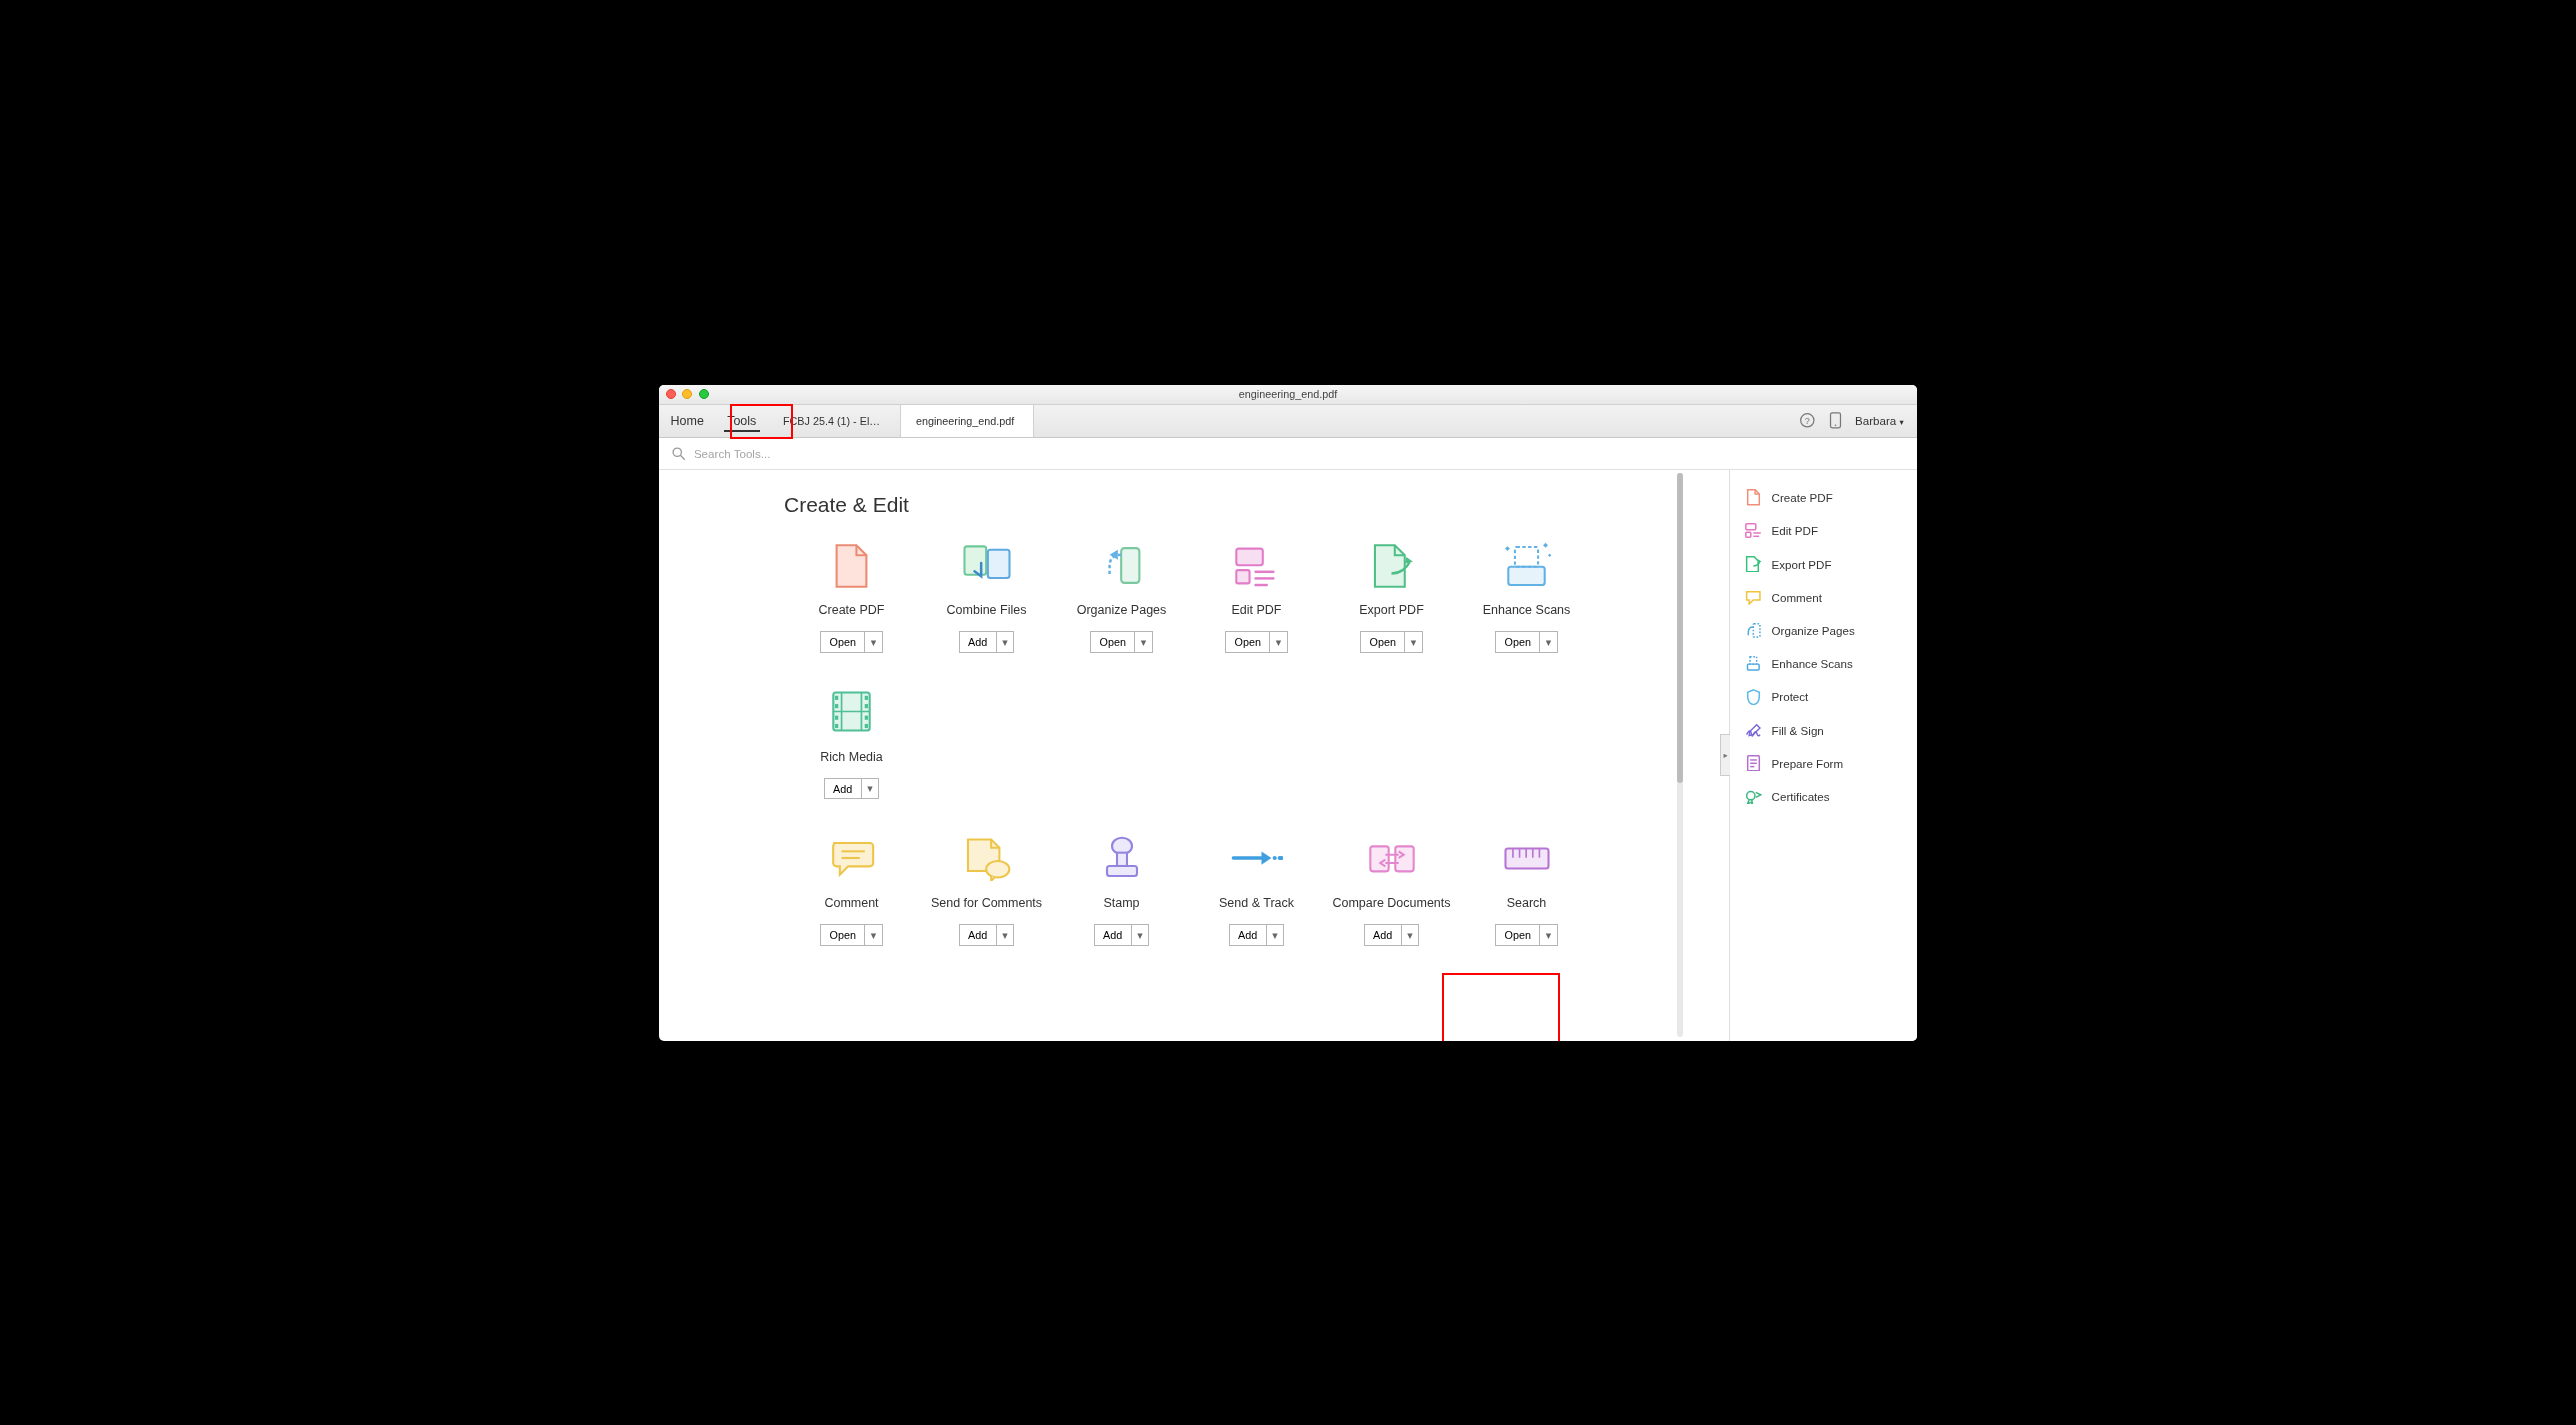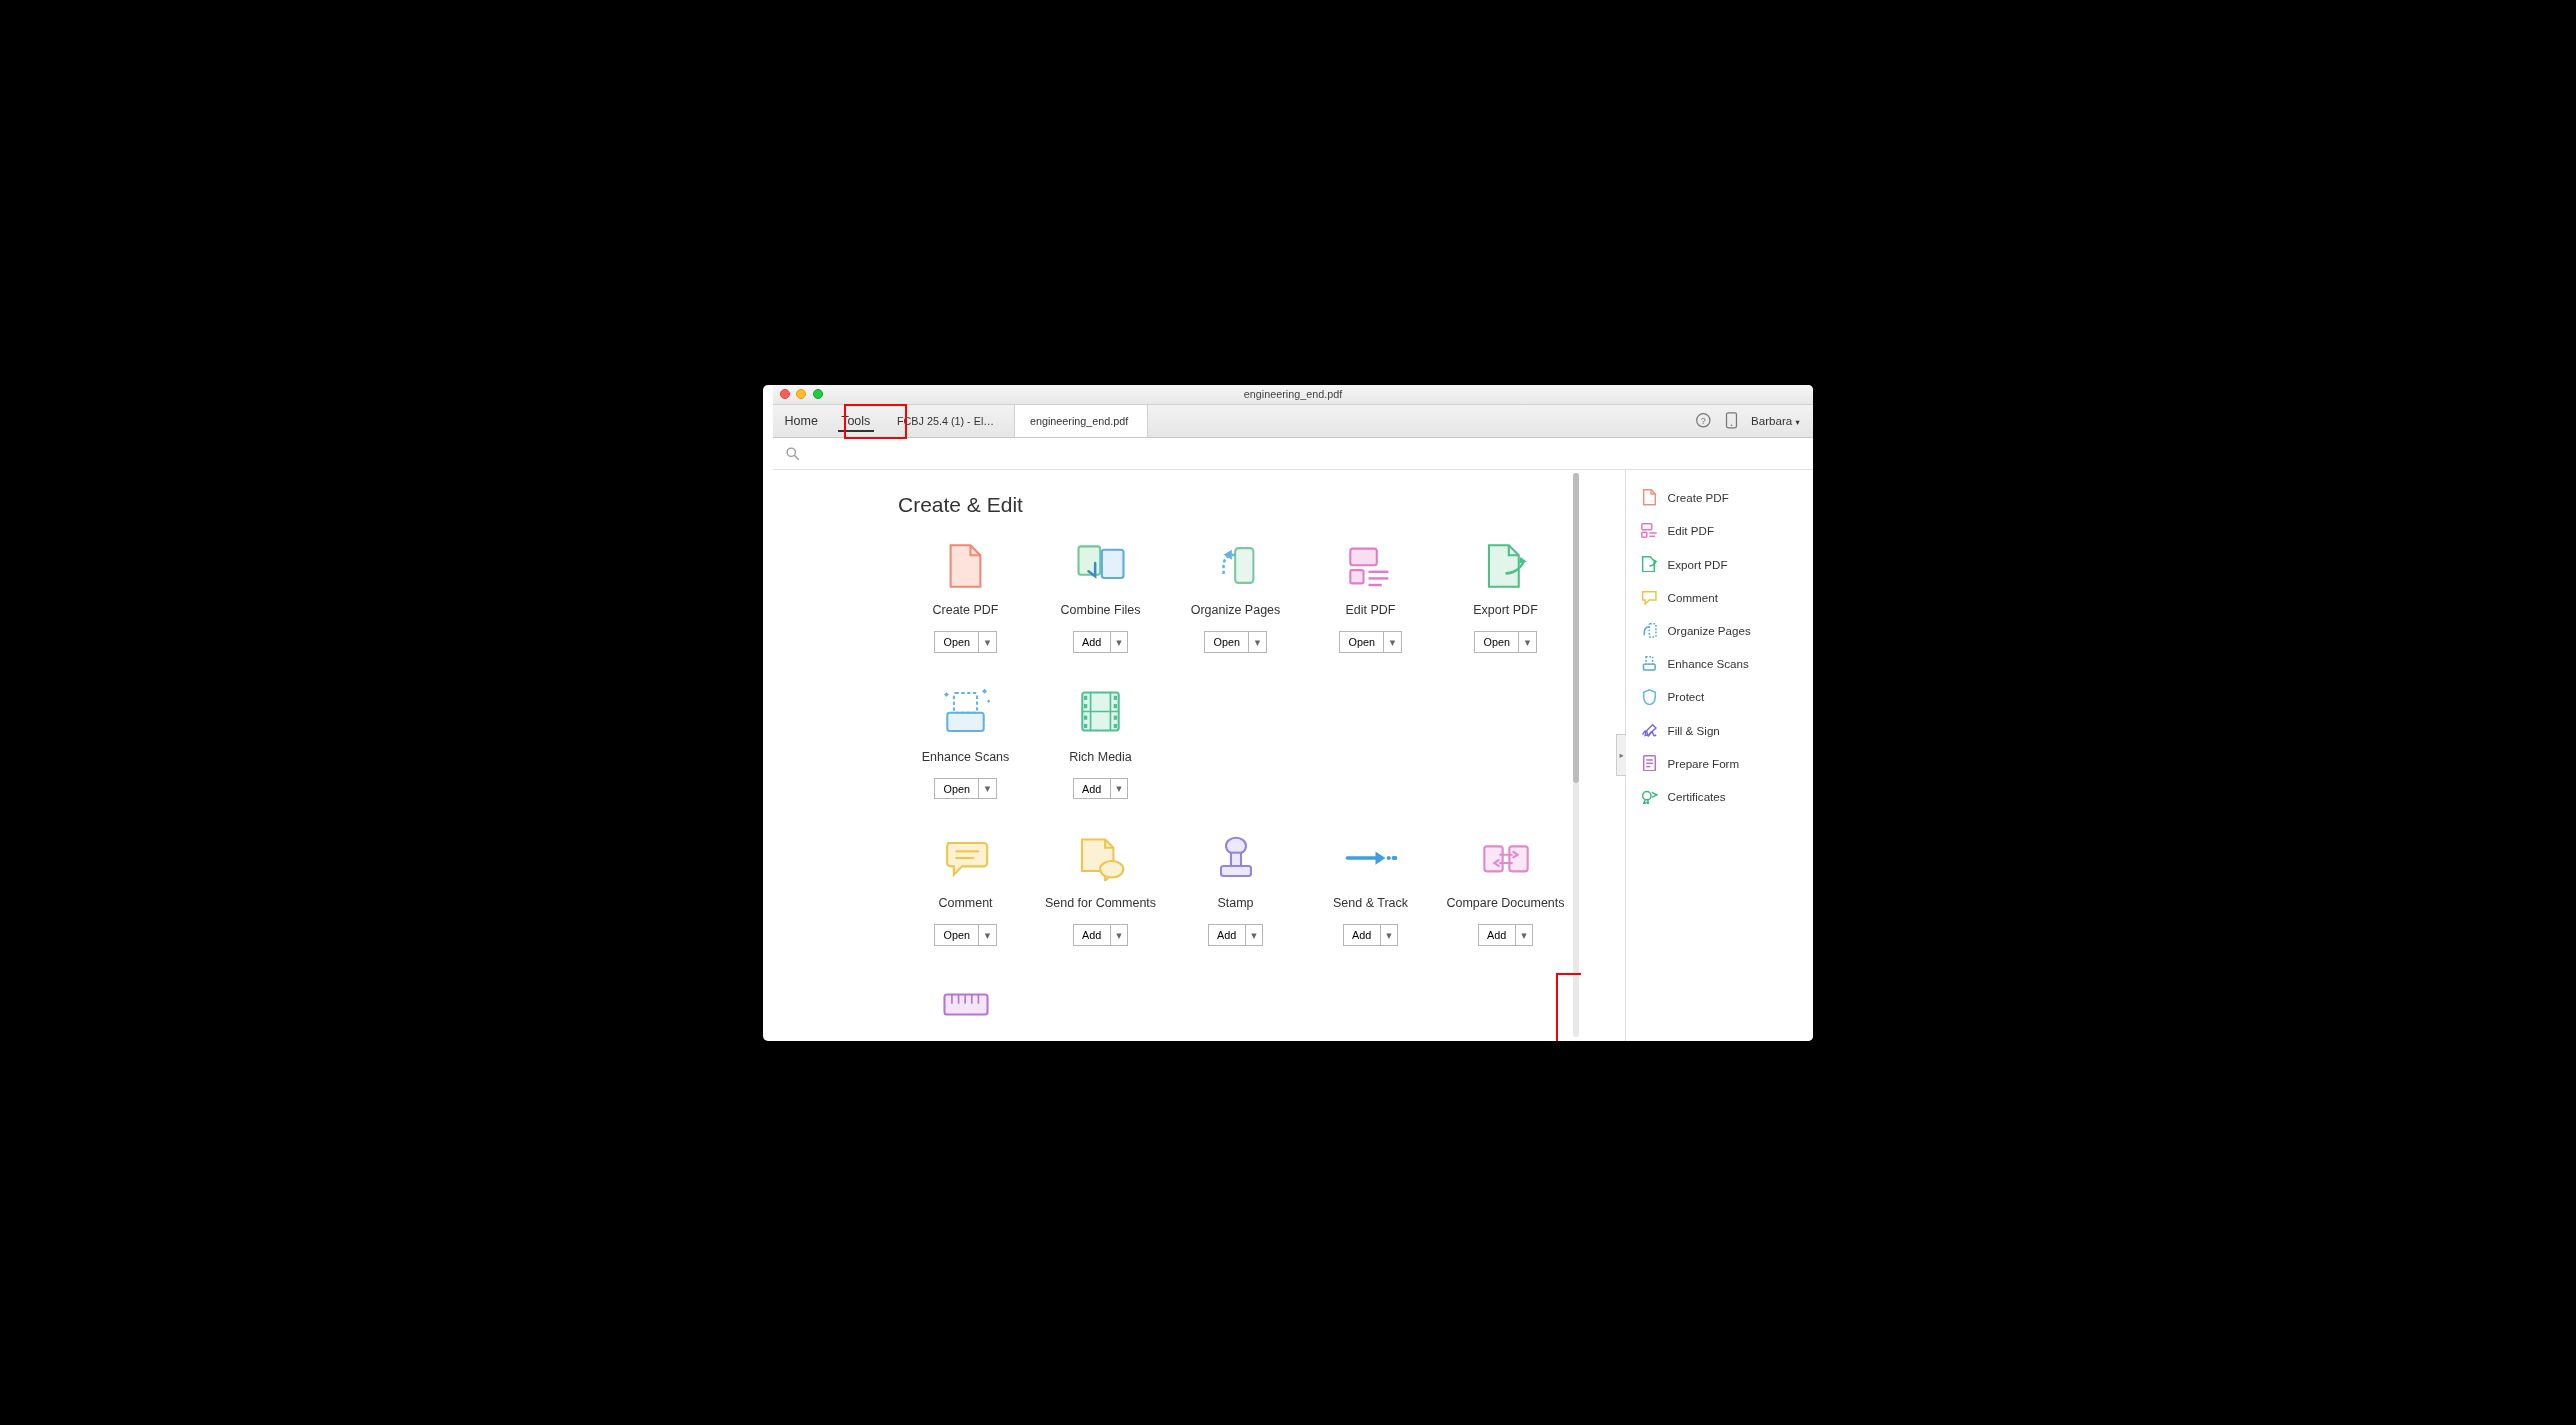--- a/index.html
+++ b/index.html
@@ -5,29 +5,28 @@
   * { box-sizing: border-box; margin: 0; padding: 0; }
   body {
     font-family: -apple-system, BlinkMacSystemFont, "Segoe UI", Arial, sans-serif;
     background: #000;
     display: flex;
     align-items: center;
     justify-content: center;
     min-height: 100vh;
   }
   .window {
-    width: 1050px;
+    width: 1258px;
     height: 656px;
     background: #fff;
     border-radius: 5px;
     overflow: hidden;
     box-shadow: 0 3.3px 16.6px rgba(0,0,0,0.5);
     display: flex;
     flex-direction: column;
-    padding-left: 10px;
   }
   .titlebar {
     height: 20px;
     background: linear-gradient(#f6f6f6,#e8e8e8);
     border-bottom: 0.8px solid #d0d0d0;
     display: flex;
     align-items: center;
     padding: 0 6.6px;
     position: relative;
   }
@@ -175,20 +174,21 @@
     <div class="highlight-red hl-tools"></div>
   </div>
 
   <div class="searchbar">
     <span>
       <svg width="15" height="15" viewBox="0 0 18 18">
           <circle cx="7.5" cy="7.5" r="5" fill="none" stroke="#9a9a9a" stroke-width="1.6"></circle>
           <line x1="11.5" y1="11.5" x2="16" y2="16" stroke="#9a9a9a" stroke-width="1.6" stroke-linecap="round"></line>
         </svg>
     </span>
+    <input placeholder="Search Tools..." style="">
   </div>
 
   <div class="body">
     <div class="main-wrap">
       <div class="main" id="main">
           <div class="section-title">Create &amp; Edit</div>
           <div class="tool-grid">
             <div class="tool-card">
       <div class="tool-icon">
                 <svg width="43" height="48" viewBox="0 0 52 58">

